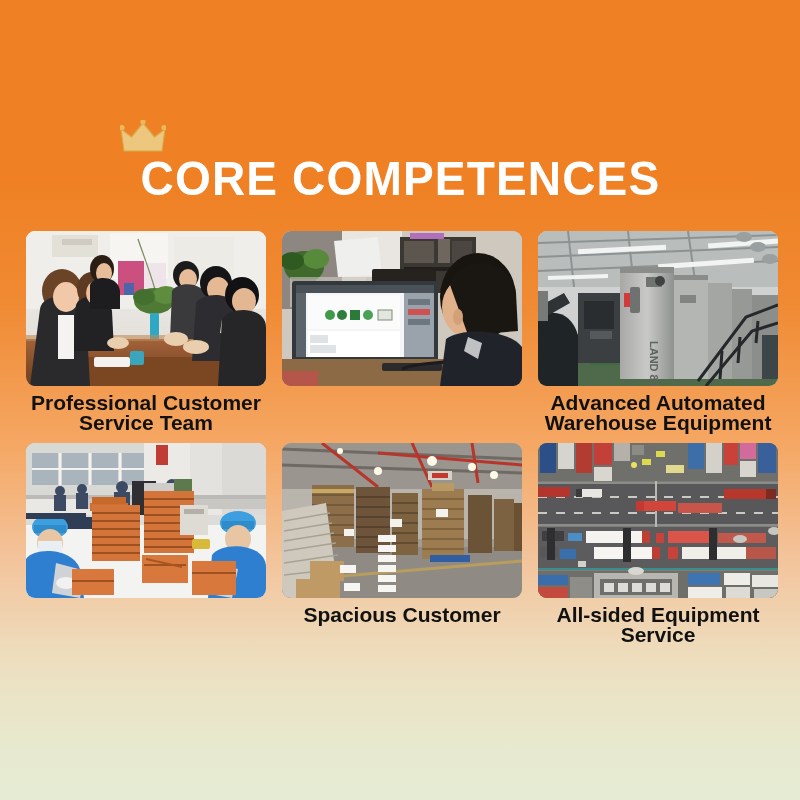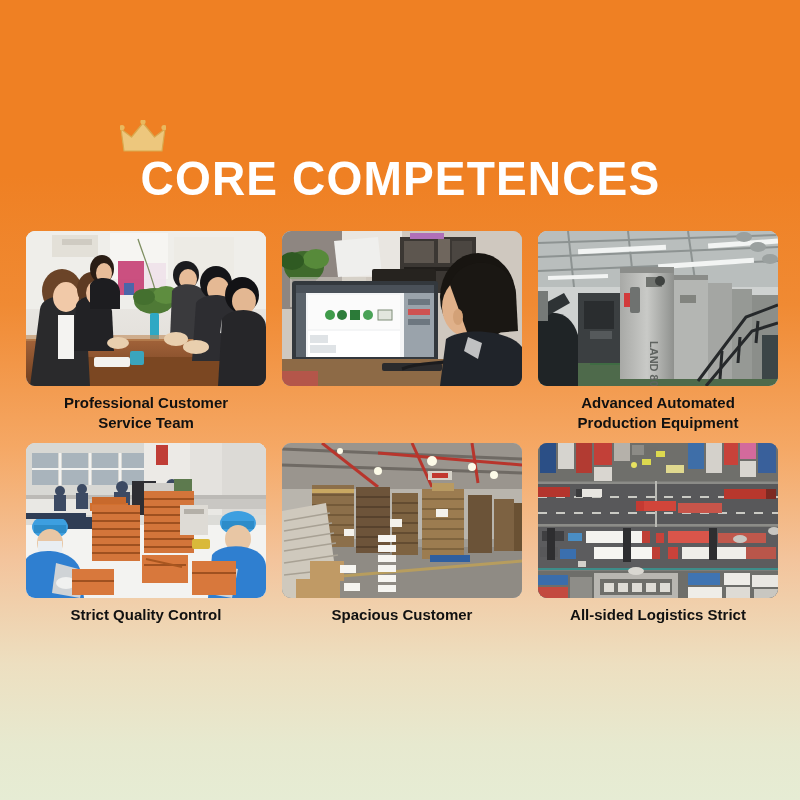--- a/index.html
+++ b/index.html
@@ -75,21 +75,21 @@
     border-radius: 9px;
     overflow: hidden;
     background: #b9b9b9;
   }
   .thumb svg { display: block; width: 240px; height: 155px; }
   .caption {
     margin-top: 7px;
     text-align: center;
     font-family: "Liberation Sans", sans-serif;
     font-weight: bold;
-    font-size: 15px;
+    font-size: 21px;
     line-height: 20px;
     color: #111111;
     white-space: pre-line;
   }
   .row2 .thumb { border-radius: 9px; }
 </style>
 </head>
 <body>
 
 <div id="page">
@@ -303,21 +303,21 @@
             <path d="M160 150 L208 86 L240 74"></path>
             <path d="M168 155 L214 100 L240 92"></path>
             <path d="M182 148 L184 120"></path>
               <path d="M200 132 L202 106"></path>
               <path d="M218 112 L220 90"></path>
           </g>
           <rect x="224" y="104" width="16" height="44" fill="#3c4547"></rect>
         </svg>
       </div>
       <div class="caption">Advanced Automated
-Production Equipment</div>
+Warehouse Equipment</div>
     </div>
 
     <div class="card row2">
       <div class="thumb">
         <svg viewBox="0 0 240 155" preserveAspectRatio="none">
           <rect width="240" height="155" fill="#e9e8e4"></rect>
           <rect x="0" y="0" width="240" height="52" fill="#d8d8d4"></rect>
           <g fill="#a9b4bc">
             <rect x="6" y="10" width="26" height="32"></rect>
               <rect x="36" y="10" width="26" height="32"></rect>
@@ -408,21 +408,20 @@
             <rect x="166" y="118" width="44" height="34" fill="#d8783c"></rect>
             <path d="M166 130 H210" stroke="#8d4517" stroke-width="1.5"></path>
           </g>
           <g>
             <rect x="46" y="126" width="42" height="26" fill="#d8783c"></rect>
             <path d="M46 138 H88" stroke="#8d4517" stroke-width="1.5"></path>
           </g>
           <rect x="0" y="70" width="60" height="6" fill="#2f3d55"></rect>
         </svg>
       </div>
-      <div class="caption">Strict Quality Control</div>
     </div>
 
     <div class="card row2">
       <div class="thumb">
         <svg viewBox="0 0 240 155" preserveAspectRatio="none">
           <rect width="240" height="155" fill="#b9b5ad"></rect>
           <rect x="0" y="0" width="240" height="46" fill="#9a958e"></rect>
           <g stroke="#6f6a64" stroke-width="3" fill="none">
             <path d="M0 6 L240 16"></path>
               <path d="M0 22 L240 30"></path>
@@ -620,17 +619,17 @@
             <ellipse cx="98" cy="128" rx="8" ry="4" fill="#d9d7d1"></ellipse>
             <rect x="150" y="130" width="32" height="12" fill="#3f74b2"></rect>
             <rect x="186" y="130" width="26" height="12" fill="#eeece7"></rect>
             <rect x="214" y="132" width="26" height="12" fill="#e9e7e2"></rect>
             <rect x="150" y="144" width="34" height="11" fill="#efede8"></rect>
             <rect x="188" y="144" width="24" height="11" fill="#dedbd5"></rect>
             <rect x="216" y="146" width="24" height="9" fill="#c9c7c1"></rect>
           </g>
         </svg>
       </div>
-      <div class="caption">All-sided Logistics Strict</div>
+      <div class="caption">All-sided Equipment Service</div>
     </div>
 
   </div>
 </div>
 
 </body></html>

